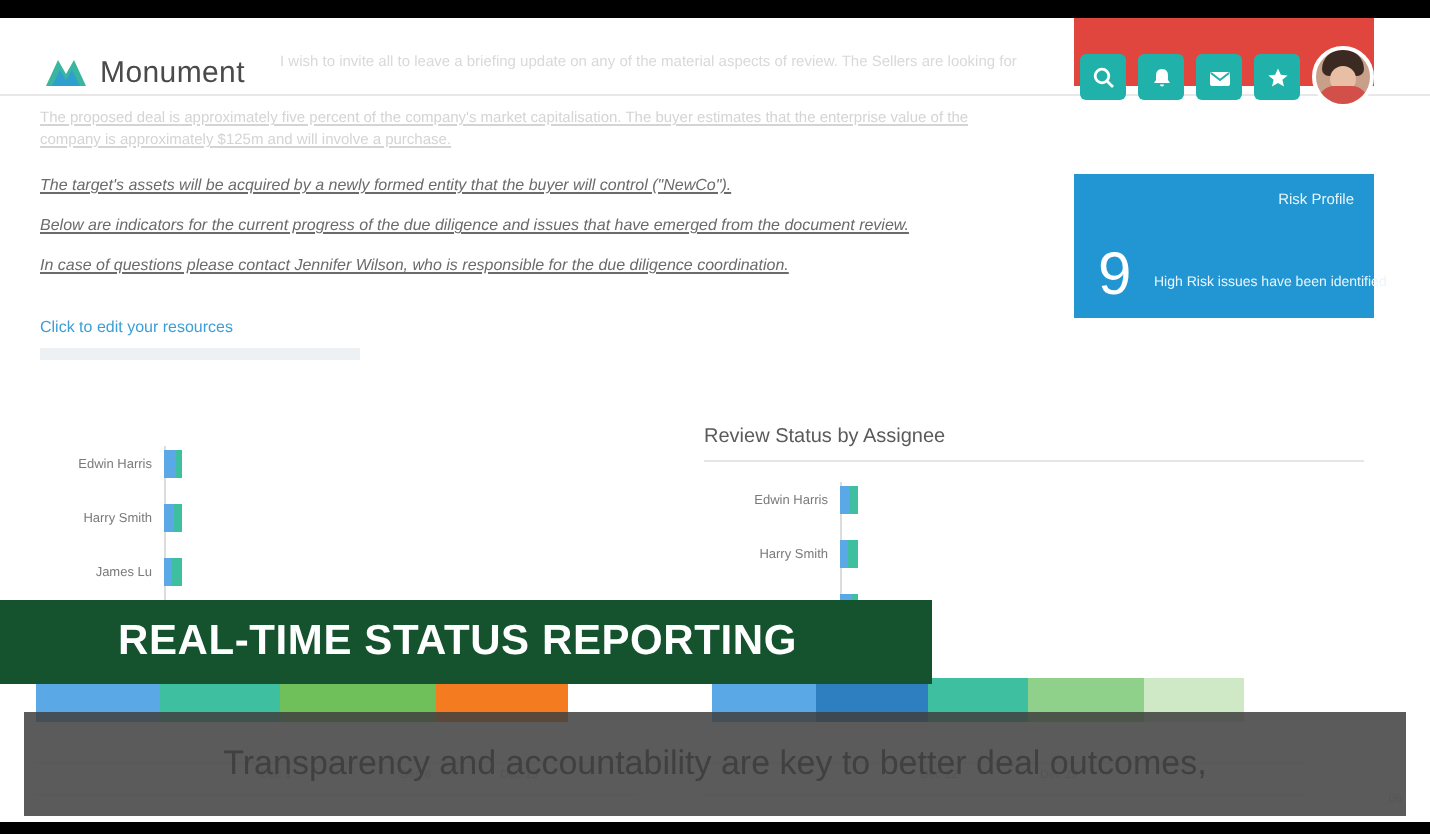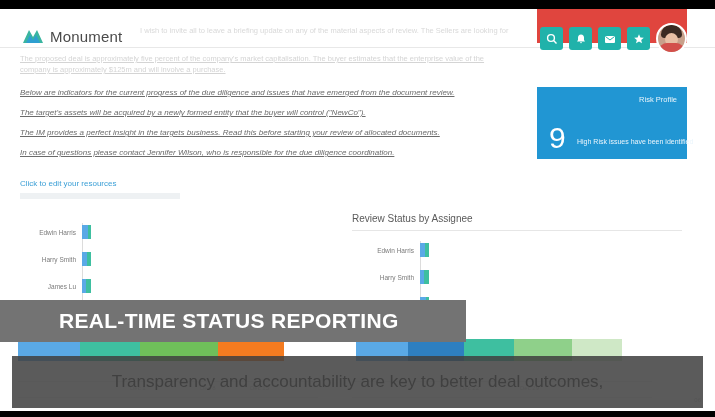--- a/index.html
+++ b/index.html
@@ -298,21 +298,21 @@
     background: #ececec;
   }
 
   
   .banner-orange {
     position: absolute;
     left: 0;
     top: 300px;
     width: 466px;
     height: 42px;
-    background: #737373;
+    background: #14532d;
     z-index: 50;
     display: flex;
     align-items: center;
   }
   .banner-orange span {
     color: #fff;
     font-size: 21px;
     font-weight: bold;
     letter-spacing: .3px;
     margin-left: 59px;
@@ -389,23 +389,22 @@
           <div class="avatar">
             <div class="hair"></div>
               <div class="face"></div>
               <div class="shirt"></div>
           </div>
         </div>
       </div>
 
       <div class="doc">
         <p class="faint">The proposed deal is approximately five percent of the company's market capitalisation. The buyer estimates that the enterprise value of the company is approximately $125m and will involve a purchase.</p>
+        <p class="tight">The target's assets will be acquired by a newly formed entity that the buyer will control ("NewCo").</p>
         <p class="tight">Below are indicators for the current progress of the due diligence and issues that have emerged from the document review.</p>
-        <p class="tight">The target's assets will be acquired by a newly formed entity that the buyer will control ("NewCo").</p>
-        <p class="tight">The IM provides a perfect insight in the targets business. Read this before starting your review of allocated documents.</p>
         <p class="tight">In case of questions please contact Jennifer Wilson, who is responsible for the due diligence coordination.</p>
         <a class="resources-link" href="#">Click to edit your resources</a>
         <div class="underline-bar"></div>
       </div>
 
       <div class="risk-card">
         <div class="risk-title">Risk Profile</div>
         <div class="risk-num">9</div>
         <div class="risk-sub">High Risk issues have been identified</div>
       </div>

